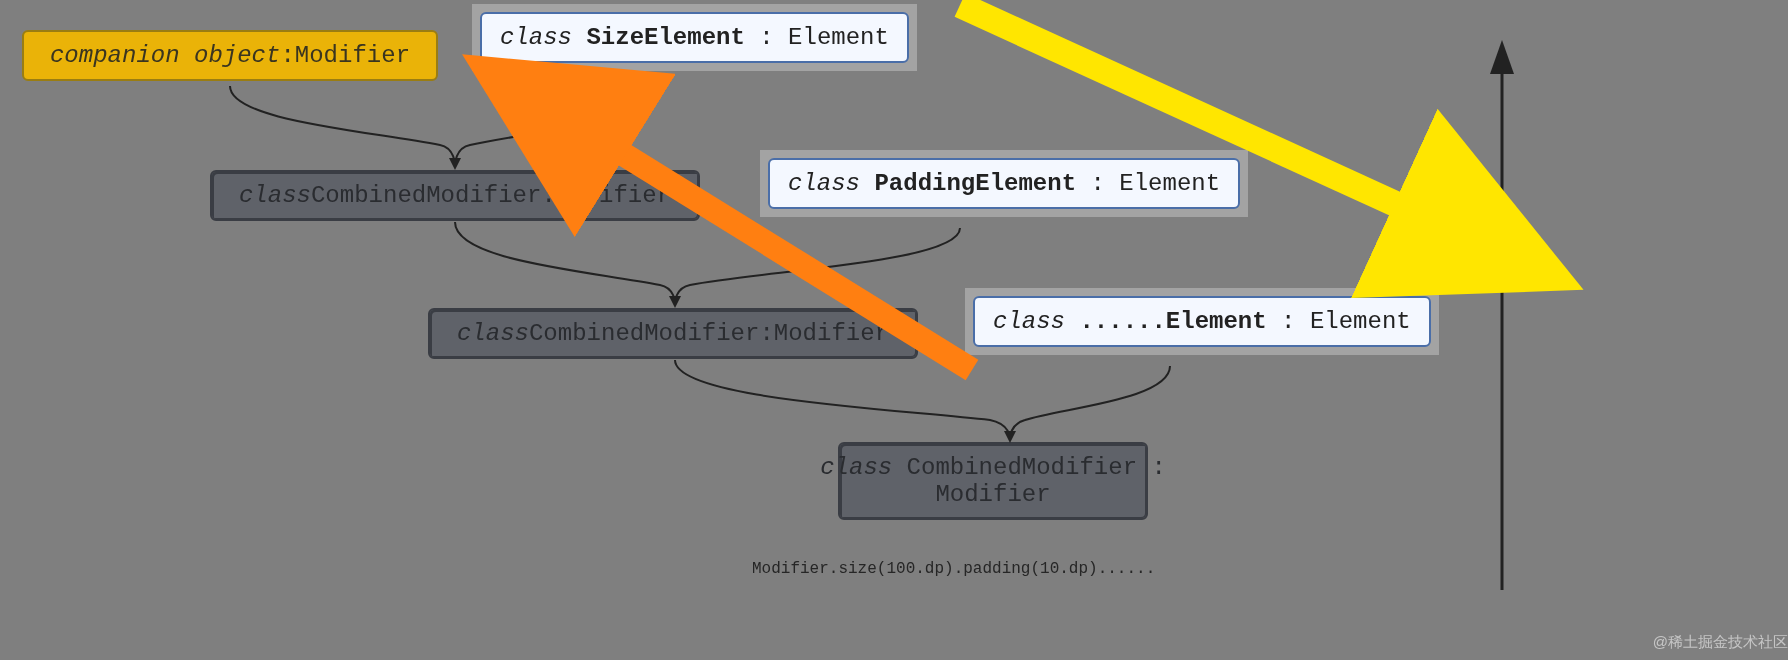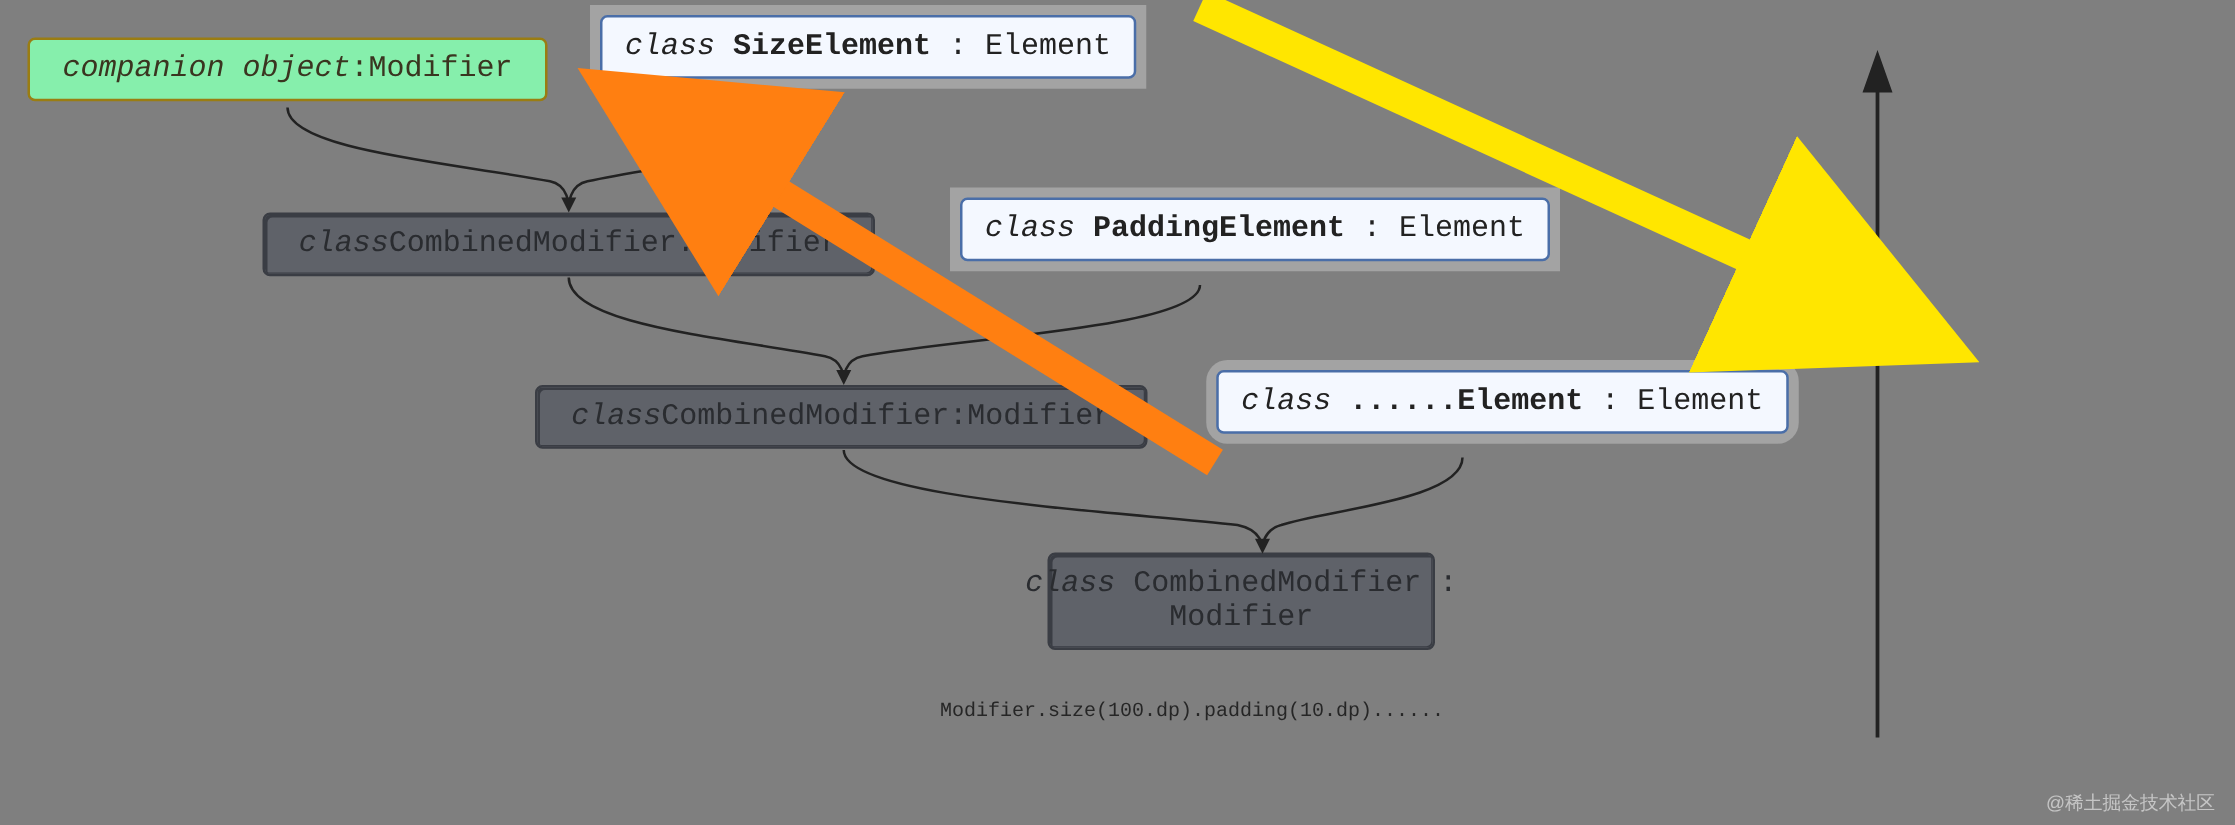--- a/index.html
+++ b/index.html
@@ -24,21 +24,21 @@
   }
   .node .kw { font-style: italic; }
   .node .bold { font-weight: normal; }
   .shadowed {
     background: #5f6269;
     border-color: #3a3d44;
     color: #2a2c30;
     box-shadow: 2px 2px 0 0 #3a3d44 inset, -1px -1px 0 0 #3a3d44 inset;
   }
   .gold {
-    background: #86efac;
+    background: #eab308;
     border-color: #9a7d12;
     color: #3a3520;
   }
   .white-box {
     position: absolute;
     background: #a3a3a3;
     padding: 8px;
   }
   .inner-node {
     border: 2px solid #4a6ea8;
@@ -61,21 +61,21 @@
   }
   .code-line {
     position: absolute;
     font-size: 16px;
     color: #262626;
     font-family: 'Courier New', monospace;
   }
   .watermark {
     position: absolute;
     bottom: 8px;
-    right: 16px;
+    right: 0;
     font-size: 15px;
     color: rgba(255,255,255,0.55);
     font-family: sans-serif;
     text-align: right;
   }
   .vertical-arrow {
     position: absolute;
     pointer-events: none;
   }
 </style>
@@ -113,21 +113,21 @@
   </div>
 </div>
 
 <div class="node shadowed" style="left:428px; top:308px; width:490px;">
   <span class="kw">class </span>
   <span class="bold">CombinedModifier</span>
   <span>: </span>
   <span>Modifier</span>
 </div>
 
-<div class="white-box" style="left:965px; top:288px;border-radius:17px;">
+<div class="white-box" style="left:965px; top:288px;">
   <div class="inner-node">
     <span class="kw">class </span>
     <span class="bold">......Element</span>
     <span>: </span>
     <span>Element</span>
   </div>
 </div>
 
 <div class="node shadowed" style="left:838px; top:442px; width:310px; flex-direction:column; padding:10px 14px;">
   <div>

